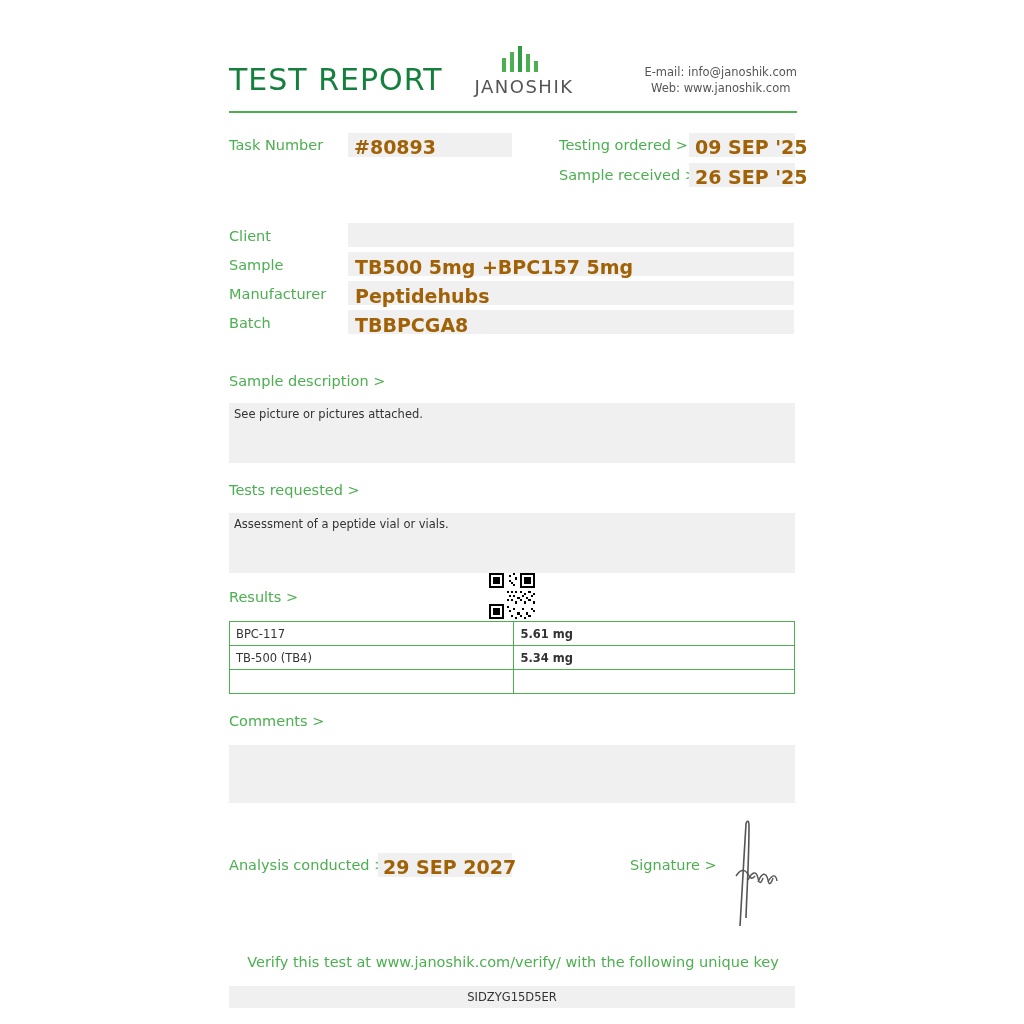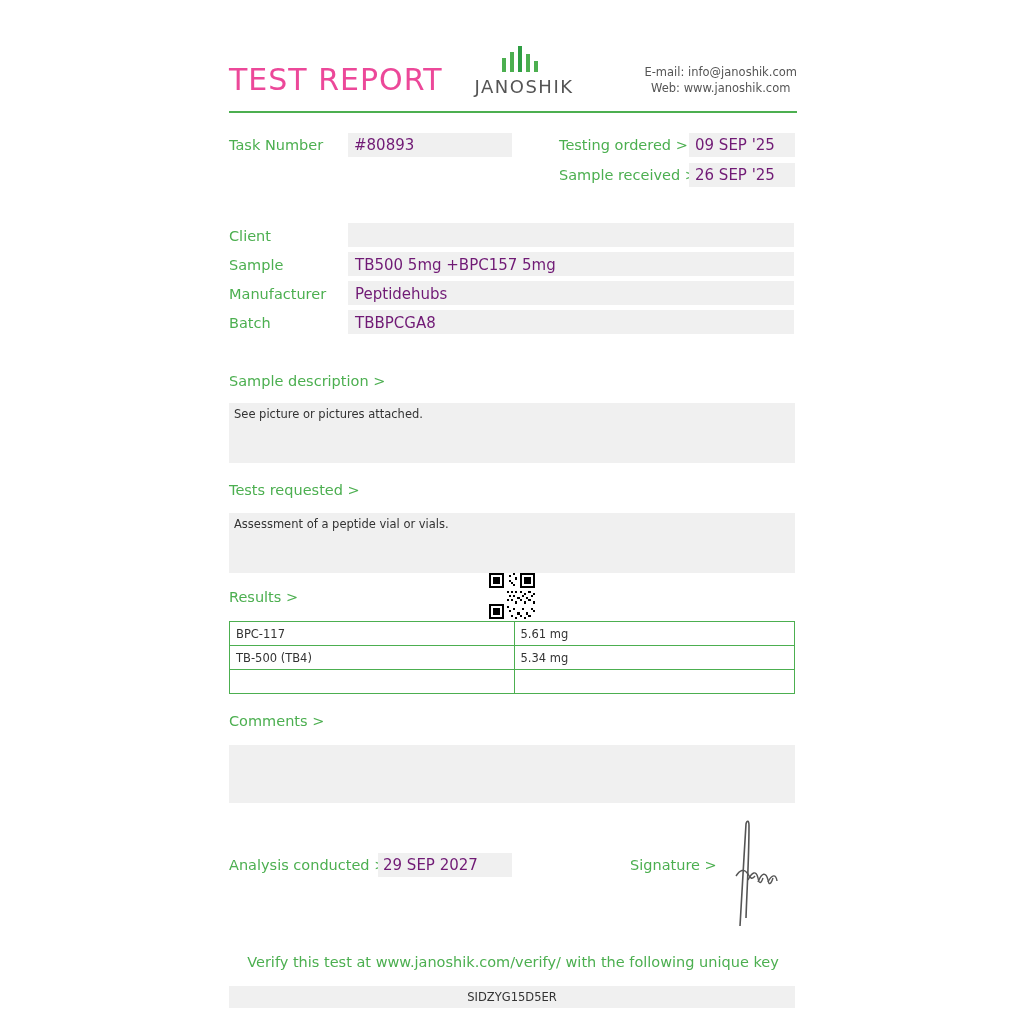--- a/index.html
+++ b/index.html
@@ -29,21 +29,21 @@
     top: 44px;
     width: 568px;
     height: 62px;
   }
   .report-title {
     position: absolute;
     left: 0;
     top: 18px;
     font-size: 30px;
     letter-spacing: 1px;
-    color: #ec4899;
+    color: #15803d;
     font-family: "DejaVu Sans", sans-serif;
     font-weight: normal;
   }
   .logo {
     position: absolute;
     left: 240px;
     top: 0px;
     width: 110px;
     text-align: center;
   }
@@ -76,22 +76,23 @@
     width: 568px;
     height: 2px;
     background: #4caf50;
   }
   
   .label-green {
     color: #4caf50;
     font-size: 14.5px;
   }
   .value-dark {
-    color: #701a75;
-    font-size: 15px;
+    color: #a16207;
+    font-size: 19px;
+    font-weight: bold;
   }
   .field-grey {
     background: #f0f0f0;
   }
   .task-label {
     position: absolute;
     left: 229px;
     top: 137px;
   }
   .task-value-box {
@@ -196,21 +197,21 @@
     border-collapse: collapse;
   }
   .results-table td {
     border: 1px solid #4caf50;
     height: 23px;
     font-size: 11.5px;
     color: #333333;
     padding: 0 6px;
   }
   .results-table td.col1 { width: 284px; }
-  .results-table td.col2 { width: 280px; }
+  .results-table td.col2 { width: 280px; font-weight: bold; }
   
   .analysis-label {
     position: absolute;
     left: 229px;
     top: 857px;
   }
   .analysis-box {
     position: absolute;
     left: 378px;
     top: 853px;

